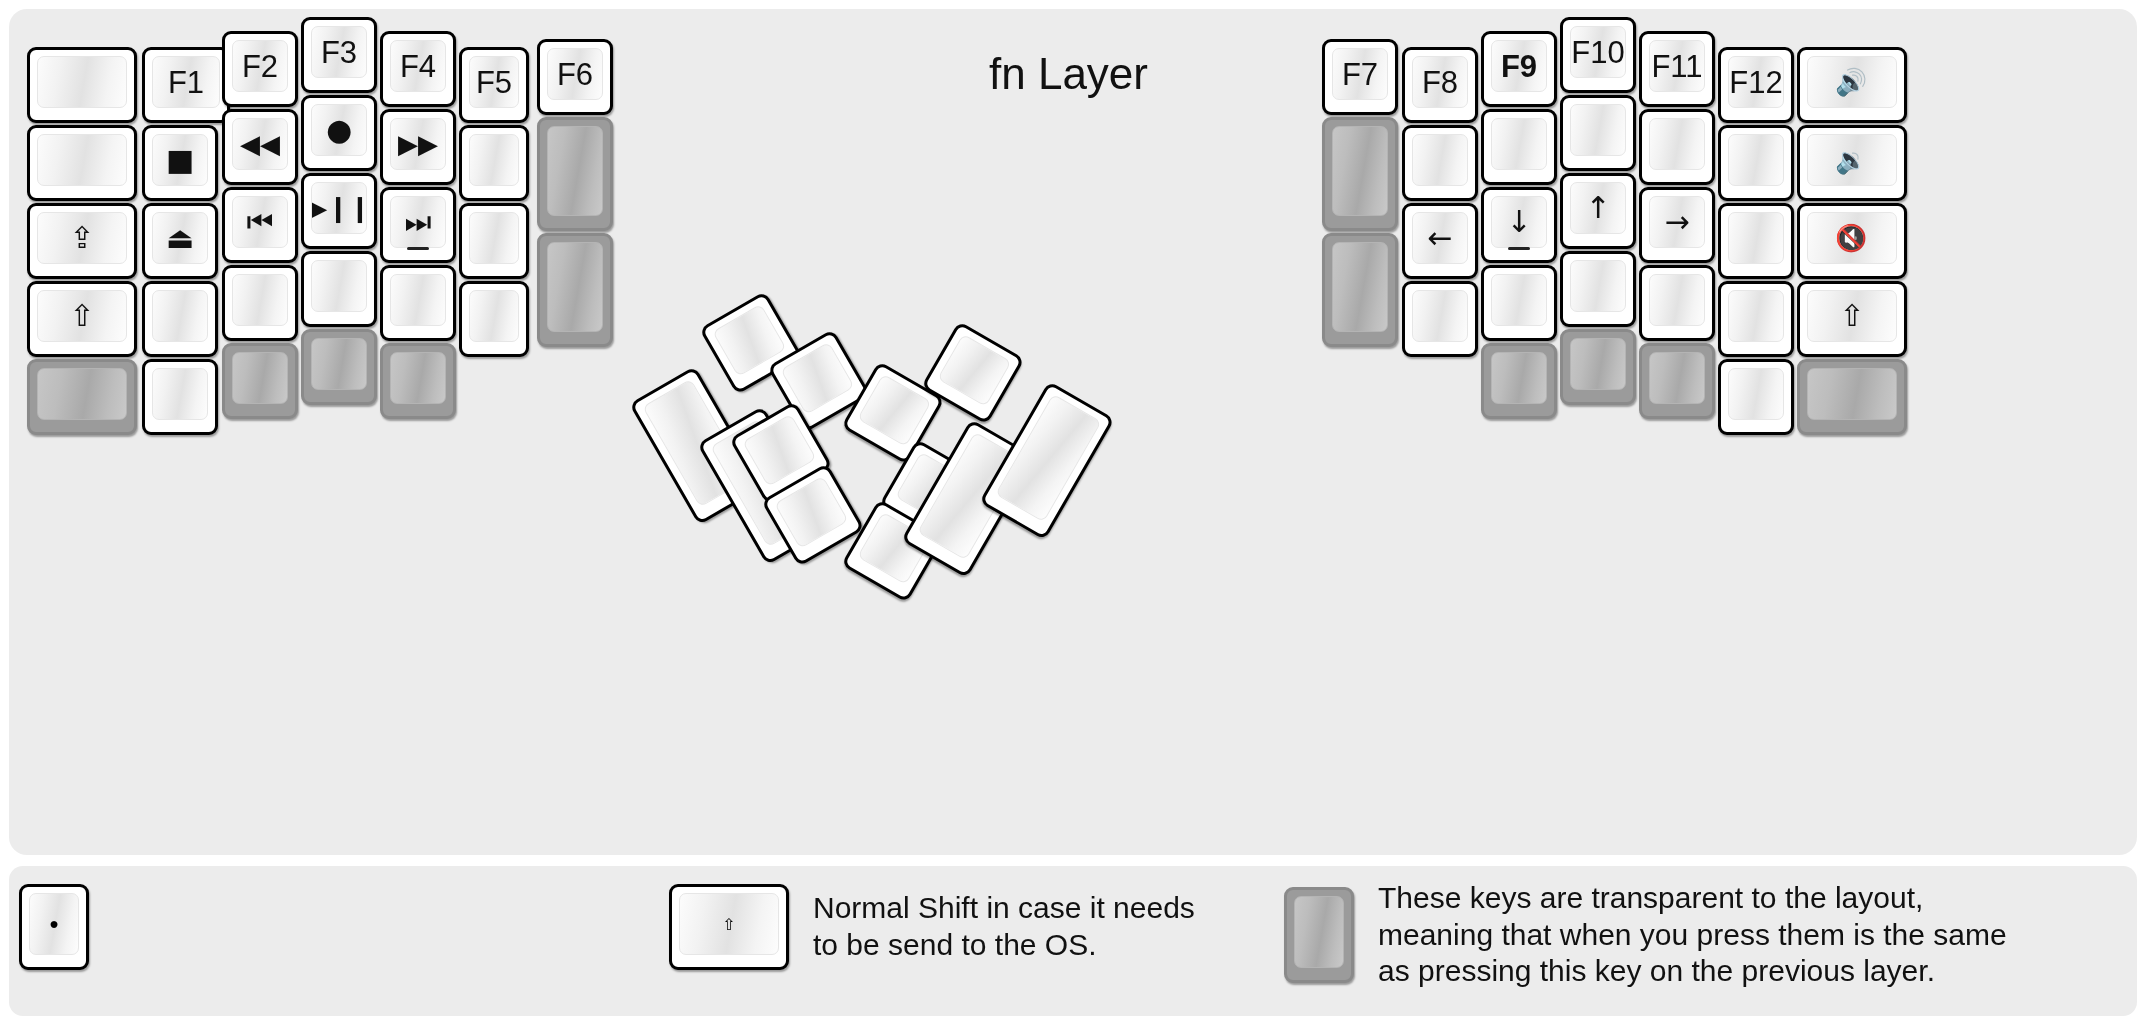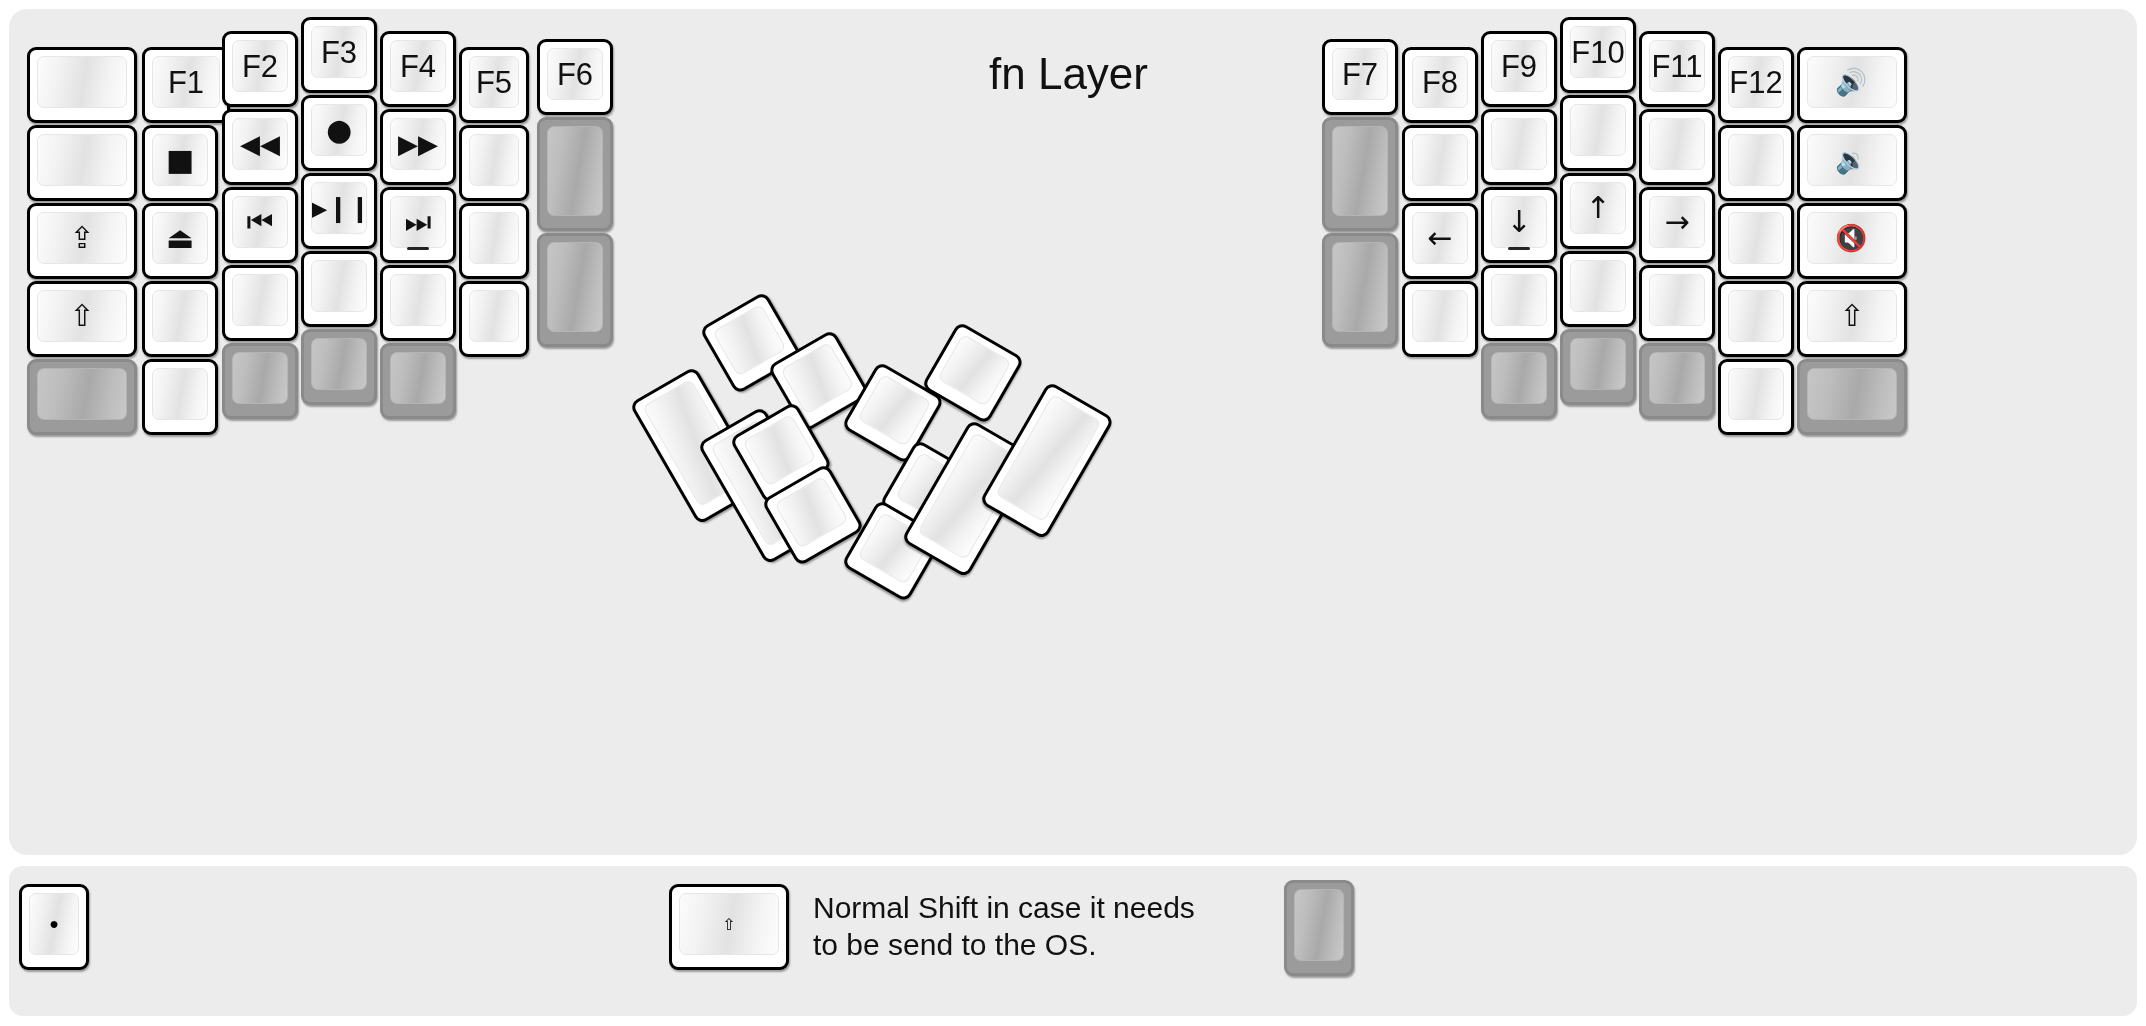--- a/index.html
+++ b/index.html
@@ -332,21 +332,21 @@
           <div class="top"></div>
         </div>
         <div class="key" style="left: 1393px; top: 194px; width: 76px; height: 76px;">
           <div class="top">
             <span class="glyph">←</span>
           </div>
         </div>
         <div class="key" style="left: 1393px; top: 272px; width: 76px; height: 76px;">
           <div class="top"></div>
         </div>
-        <div class="key" style="left: 1472px; top: 22px; width: 76px; height: 76px;">
+        <div class="key" style="left: 1472px; top: 22px; width: 76px; height: 76px; font-weight: bold;">
           <div class="top">
             <span class="lbl">F9</span>
           </div>
         </div>
         <div class="key" style="left: 1472px; top: 100px; width: 76px; height: 76px;">
           <div class="top"></div>
         </div>
         <div class="key" style="left: 1472px; top: 178px; width: 76px; height: 76px;">
           <div class="top">
             <span class="glyph">↓</span>
@@ -474,17 +474,20 @@
               <span class="glyph big">⇧</span>
             </div>
           </div>
           <div class="legend-text">Normal Shift in case it needs
 to be send to the OS.</div>
         </div>
         <div class="legend-item" style="left: 1275px; top: 14px;">
           <div class="legend-key trans" style="width: 70px; height: 96px;">
             <div class="top"></div>
           </div>
+          <div class="legend-text">These keys are transparent to the layout,
+meaning that when you press them is the same
+as pressing this key on the previous layer.</div>
         </div>
       </div>
   </div>
 
 </div>
 
 </body></html>

